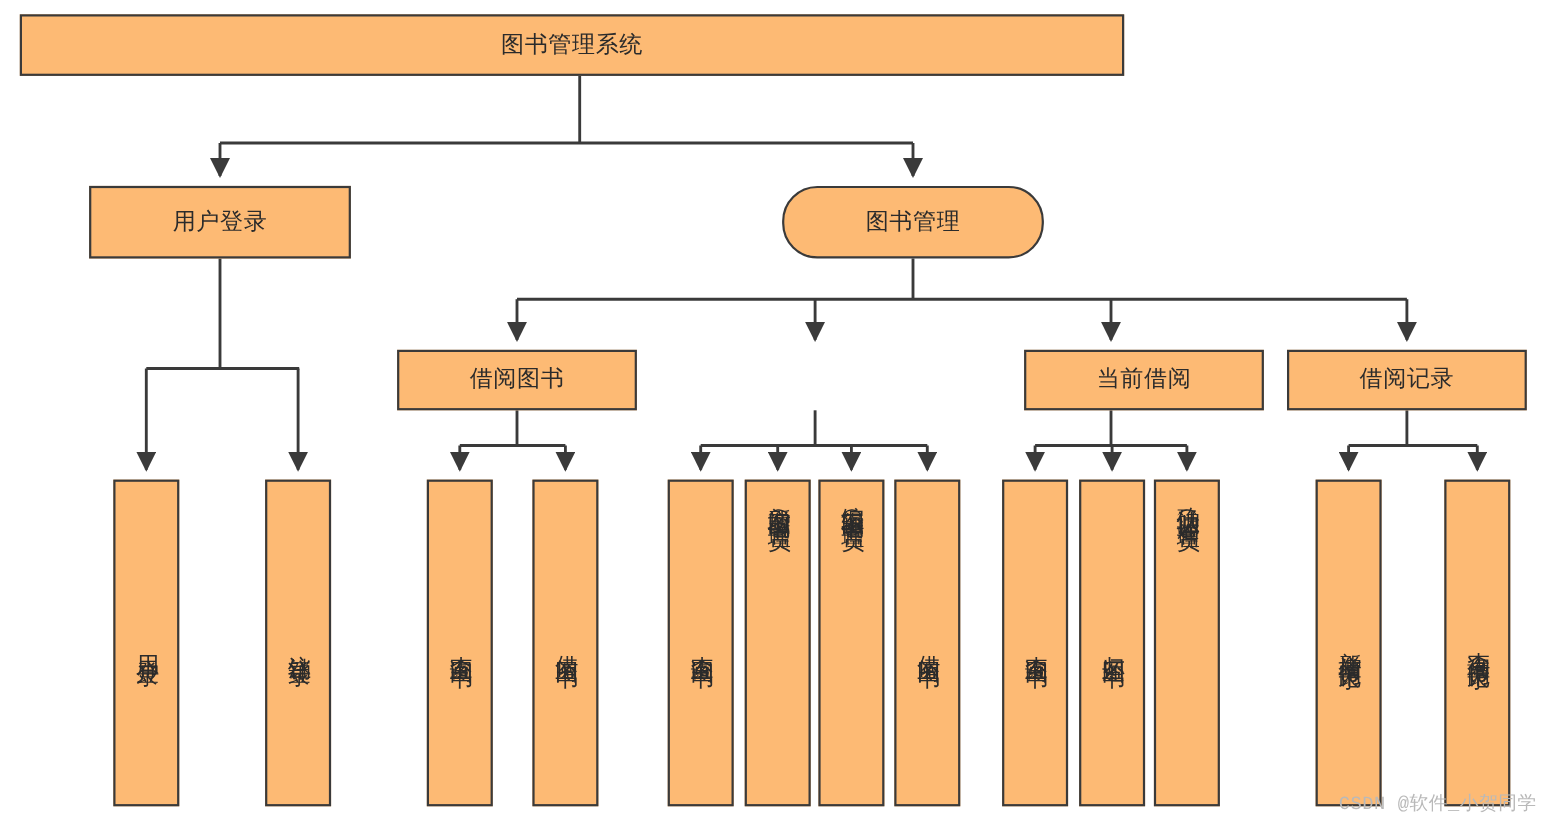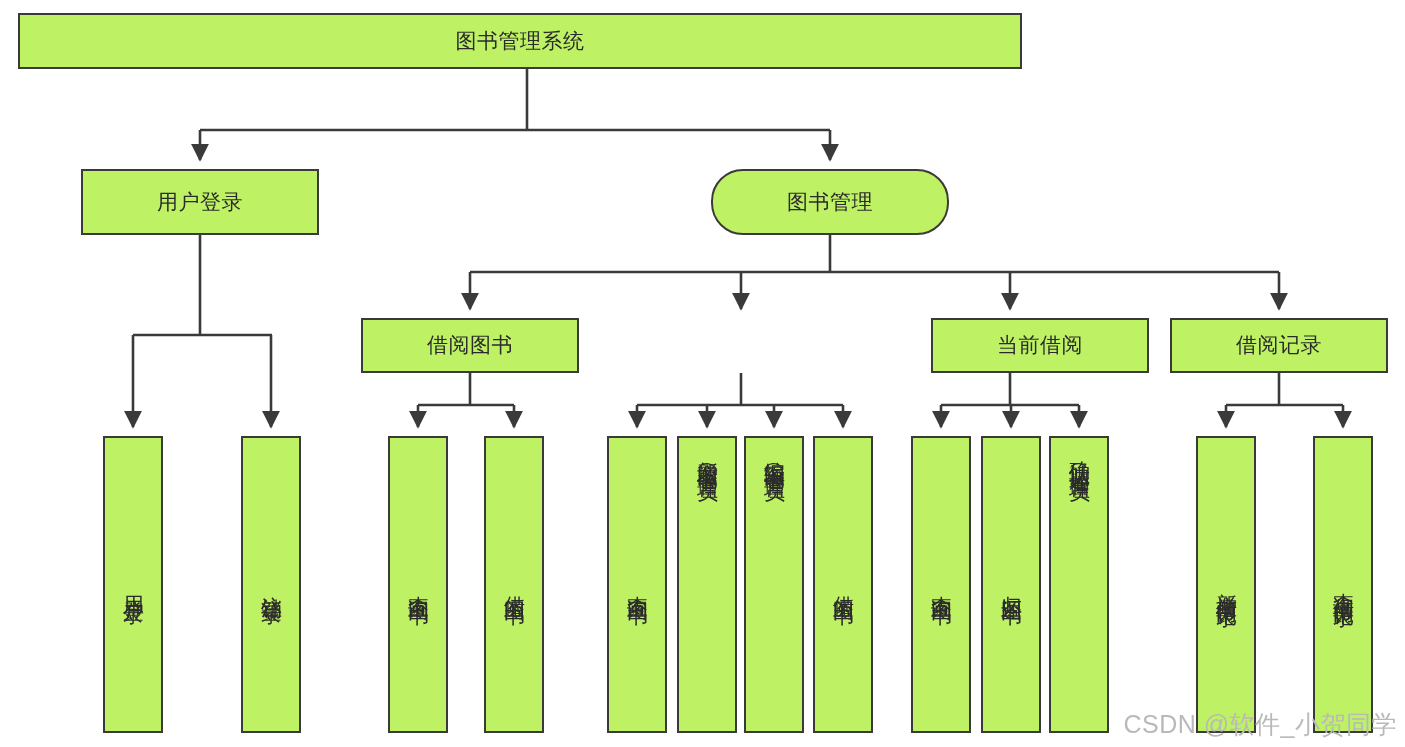--- a/index.html
+++ b/index.html
@@ -21,21 +21,21 @@
   #diagram-svg {
     position: absolute;
     left: 0;
     top: 0;
     width: 1405px;
     height: 747px;
   }
   .node-box {
     position: absolute;
     box-sizing: border-box;
-    background: #bef264;
+    background: #fdba74;
     border: 2.4px solid #3a3a3a;
     display: flex;
     align-items: center;
     justify-content: center;
     z-index: 3;
   }
   .node-label {
     color: #2b2b2b;
     font-size: 21px;
     line-height: 1.18;
@@ -58,25 +58,25 @@
   }
   .leaf-box.mid-anchor {
     align-items: center;
     padding-top: 0;
   }
   #watermark {
     position: absolute;
     right: 8px;
     bottom: 6px;
     color: #b9b9b9;
-    font-size: 25px;
+    font-size: 17px;
     letter-spacing: 0.5px;
     z-index: 5;
     white-space: nowrap;
-    font-family: Liberation Sans, sans-serif;
+    font-family: Liberation Mono, monospace;
     margin-top: 28px;
   }
 </style>
 </head>
 <body>
 
 <div id="canvas">
 
   <svg id="diagram-svg" viewBox="0 0 1405 747" xmlns="http://www.w3.org/2000/svg">
     <defs>

